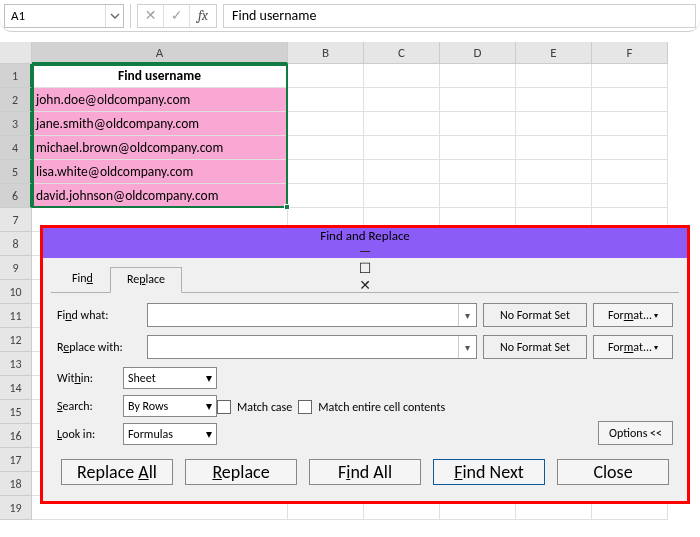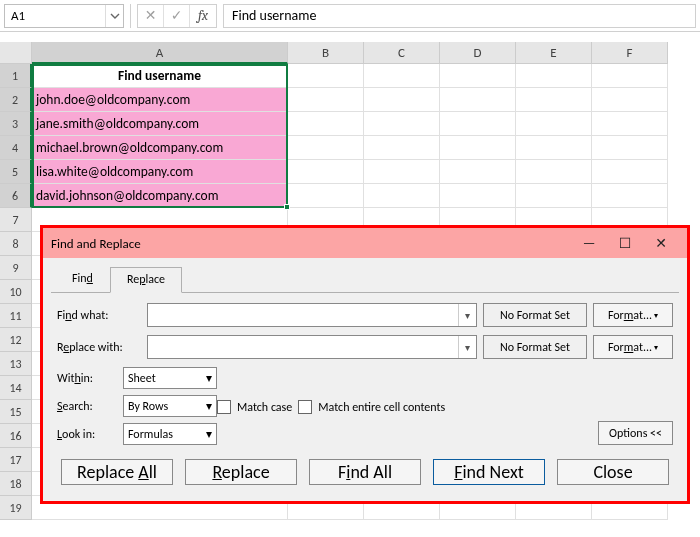--- a/index.html
+++ b/index.html
@@ -1,19 +1,19 @@
 <!DOCTYPE html>
 <html><head>
 <meta charset="utf-8">
 <style>
 * { box-sizing: border-box; margin: 0; padding: 0; font-family: "Calibri", "Segoe UI", Arial, sans-serif; }
 body { width: 700px; height: 537px; overflow: hidden; background: #fff; position: relative; }
 
 
-.top-bar { height: 32px; display: flex; align-items: center; border-bottom: 1px solid #d0d0d0; padding: 2px 4px; gap: 6px; }
+.top-bar { height: 32px; display: flex; align-items: center; border-bottom: 1px solid #d0d0d0; padding: 2px 4px; gap: 6px; border-radius: 12px; }
 .name-box { display: flex; align-items: center; border: 1px solid #bfbfbf; background: #fff; height: 24px; }
 .name-box input { border: none; width: 100px; padding: 0 6px; height: 22px; font-size: 13px; outline: none; }
 .name-box .dd { width: 18px; height: 22px; display: flex; align-items: center; justify-content: center; color: #666; border-left: 1px solid #ddd; }
 .fn-btns { display: flex; align-items: center; border: 1px solid #d0d0d0; height: 24px; }
 .fn-btns span { width: 26px; height: 22px; display: flex; align-items: center; justify-content: center; color: #a0a0a0; font-size: 14px; border-right: 1px solid #e0e0e0; }
 .fn-btns span:last-child { border-right: none; font-style: italic; font-family: "Cambria", serif; color: #555; }
 .formula-bar { flex: 1; border: 1px solid #d0d0d0; height: 24px; display: flex; align-items: center; padding: 0 8px; font-size: 14px; }
 .divider-v { width: 1px; height: 24px; background: #d0d0d0; }
 
 
@@ -31,21 +31,21 @@
 .cell.hdr { font-weight: bold; justify-content: center; }
 .colA { width: 256px; }
 .colN { width: 76px; }
 
 
 .sel-border { position: absolute; border: 2px solid #107c41; pointer-events: none; }
 .sel-handle { position: absolute; width: 6px; height: 6px; background: #107c41; border: 1px solid #fff; }
 
 
 .dialog-wrap { position: absolute; left: 40px; top: 225px; width: 650px; border: 3px solid #ff0000; background: #f0f0f0; }
-.ttl-bar { height: 30px; display: flex; align-items: center; padding: 0 8px; background: #fca5a5; }
+.ttl-bar { height: 30px; display: flex; align-items: center; padding: 0 8px; background: #8b5cf6; flex-direction: column; }
 .ttl-bar .ttl { flex: 1; font-size: 13px; }
 .ttl-bar .wbtn { width: 36px; height: 28px; display: flex; align-items: center; justify-content: center; font-size: 14px; color: #222; }
 .tabs { display: flex; margin: 8px 0 0 12px; height: 26px; }
 .tab { padding: 4px 16px; font-size: 12px; border: 1px solid transparent; cursor: pointer; }
 .tab.active { background: #f0f0f0; border: 1px solid #b0b0b0; border-bottom: 1px solid #f0f0f0; position: relative; top: 1px; }
 .tab .u { text-decoration: underline; }
 .panel { border-top: 1px solid #b0b0b0; margin: 0 8px 8px 8px; padding: 10px 6px 6px 6px; }
 .frow { display: flex; align-items: center; margin-bottom: 8px; gap: 6px; }
 .flabel { width: 84px; font-size: 12px; }
 .flabel .u { text-decoration: underline; }

